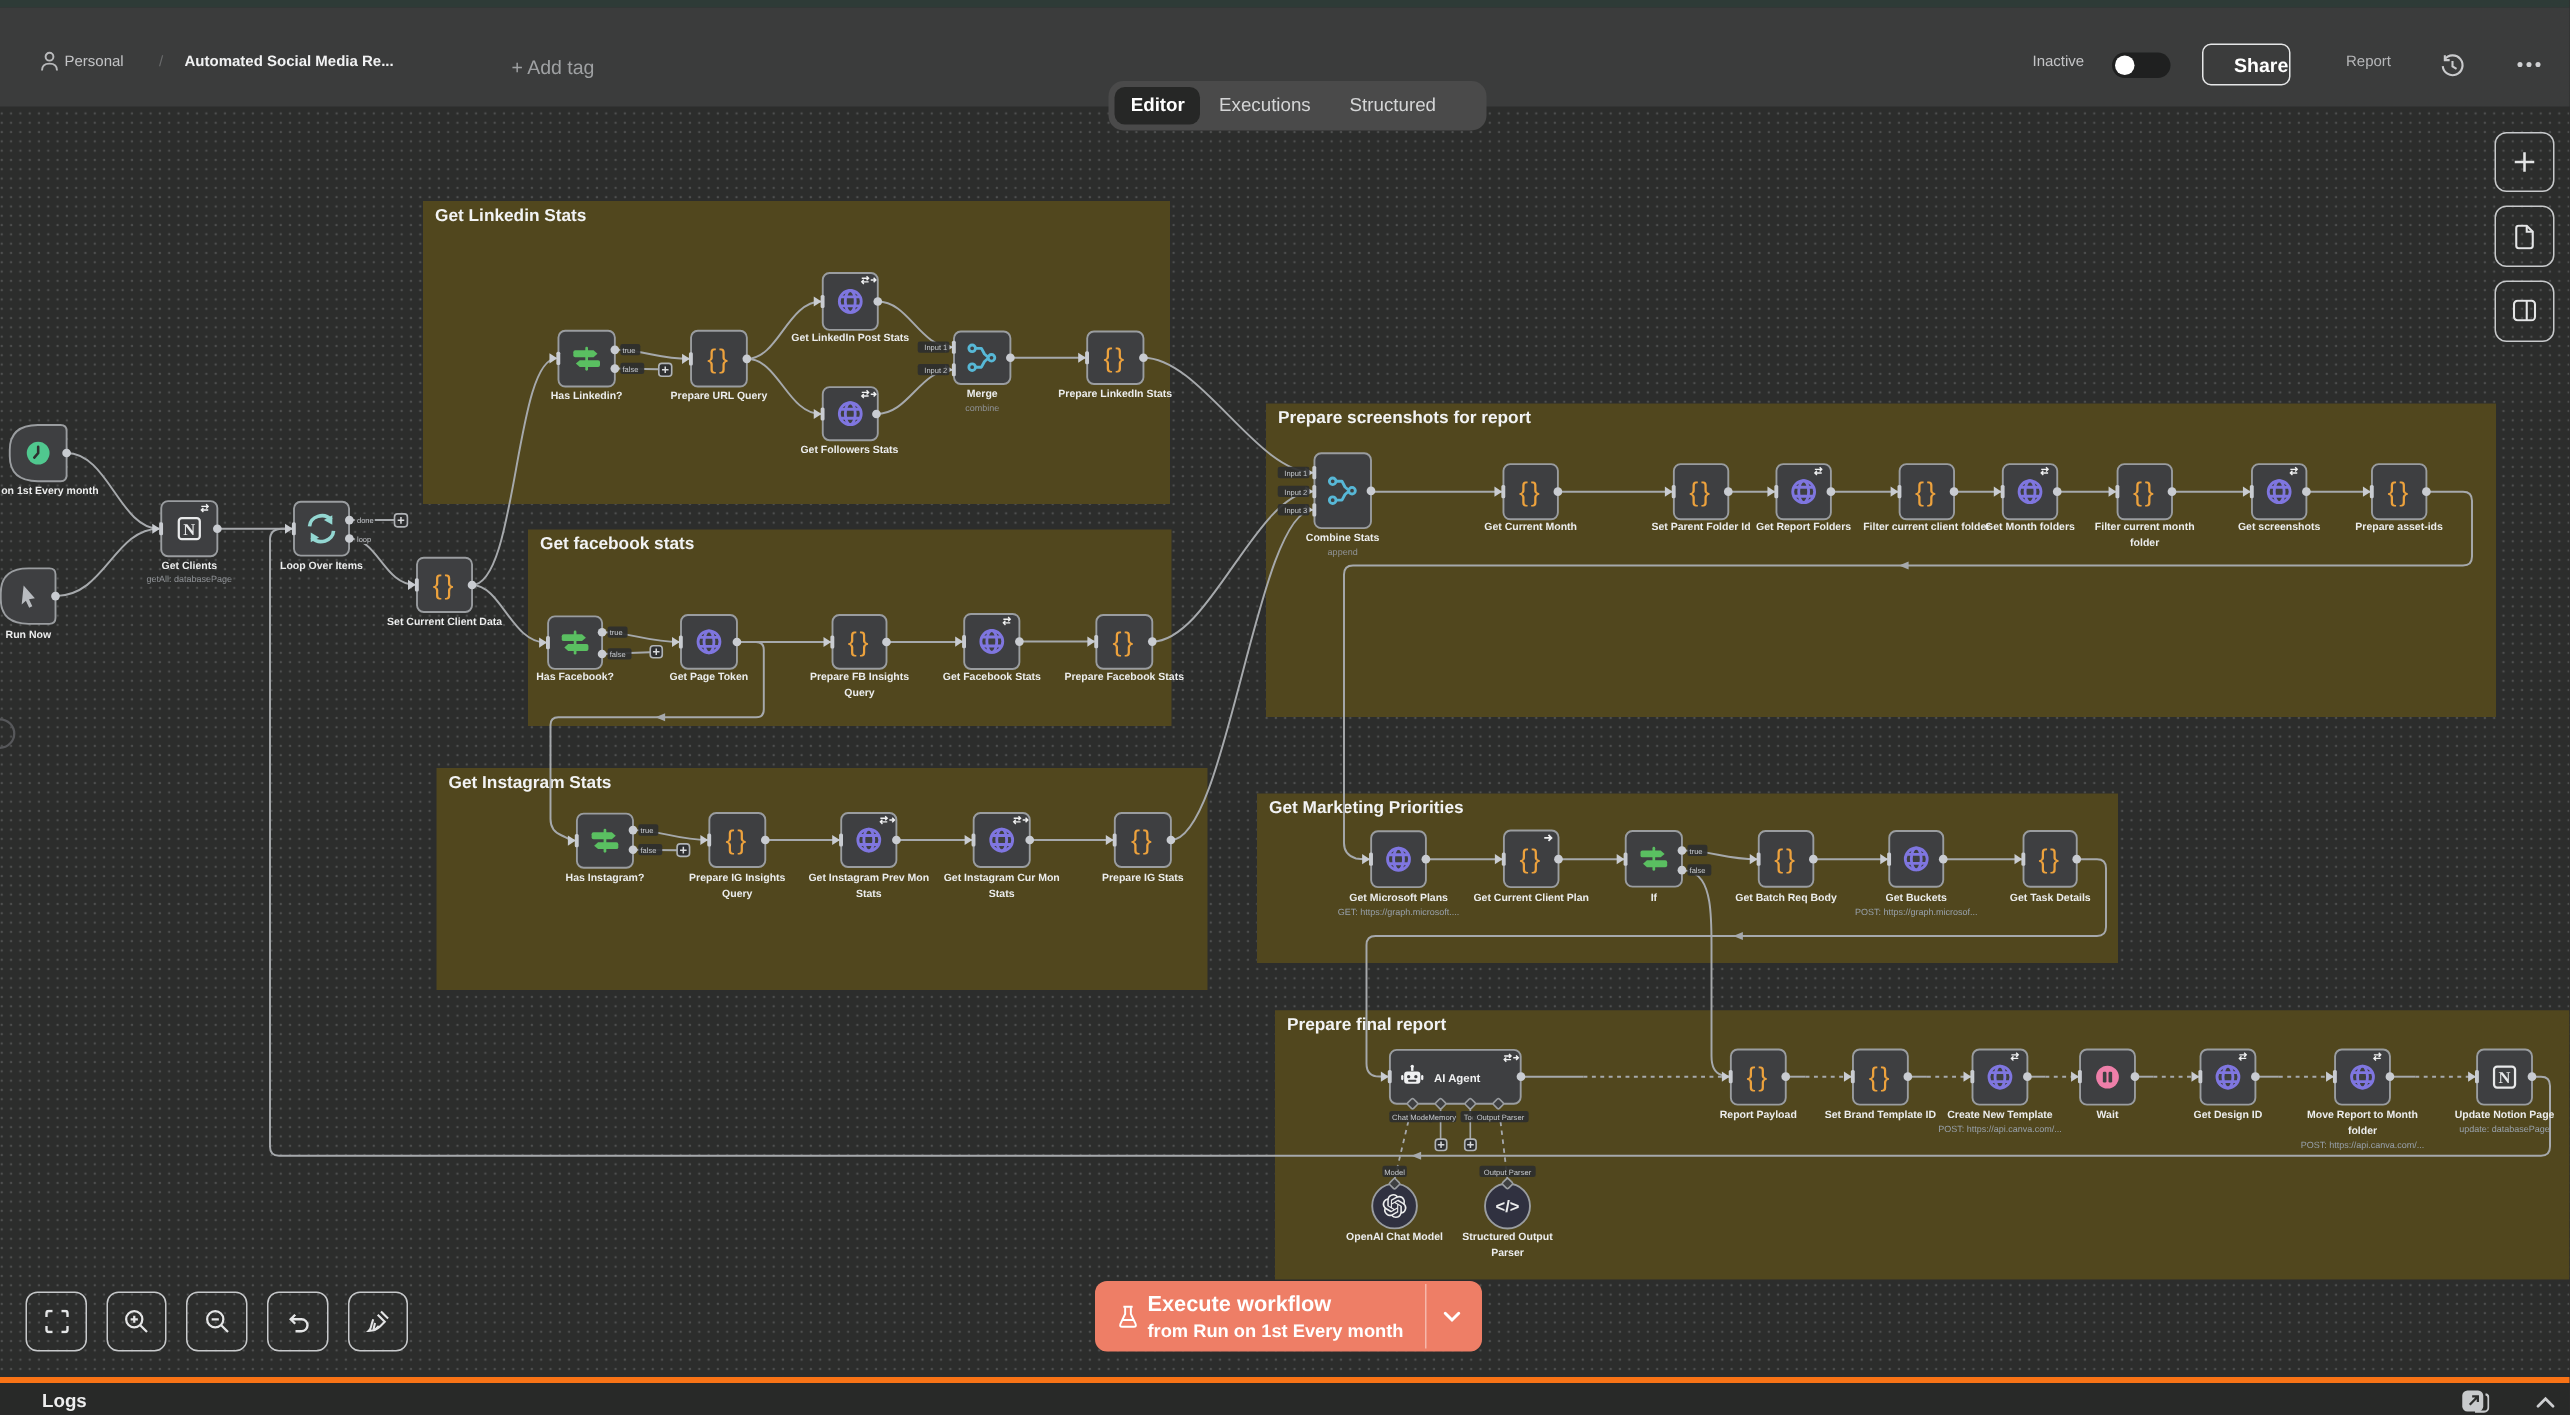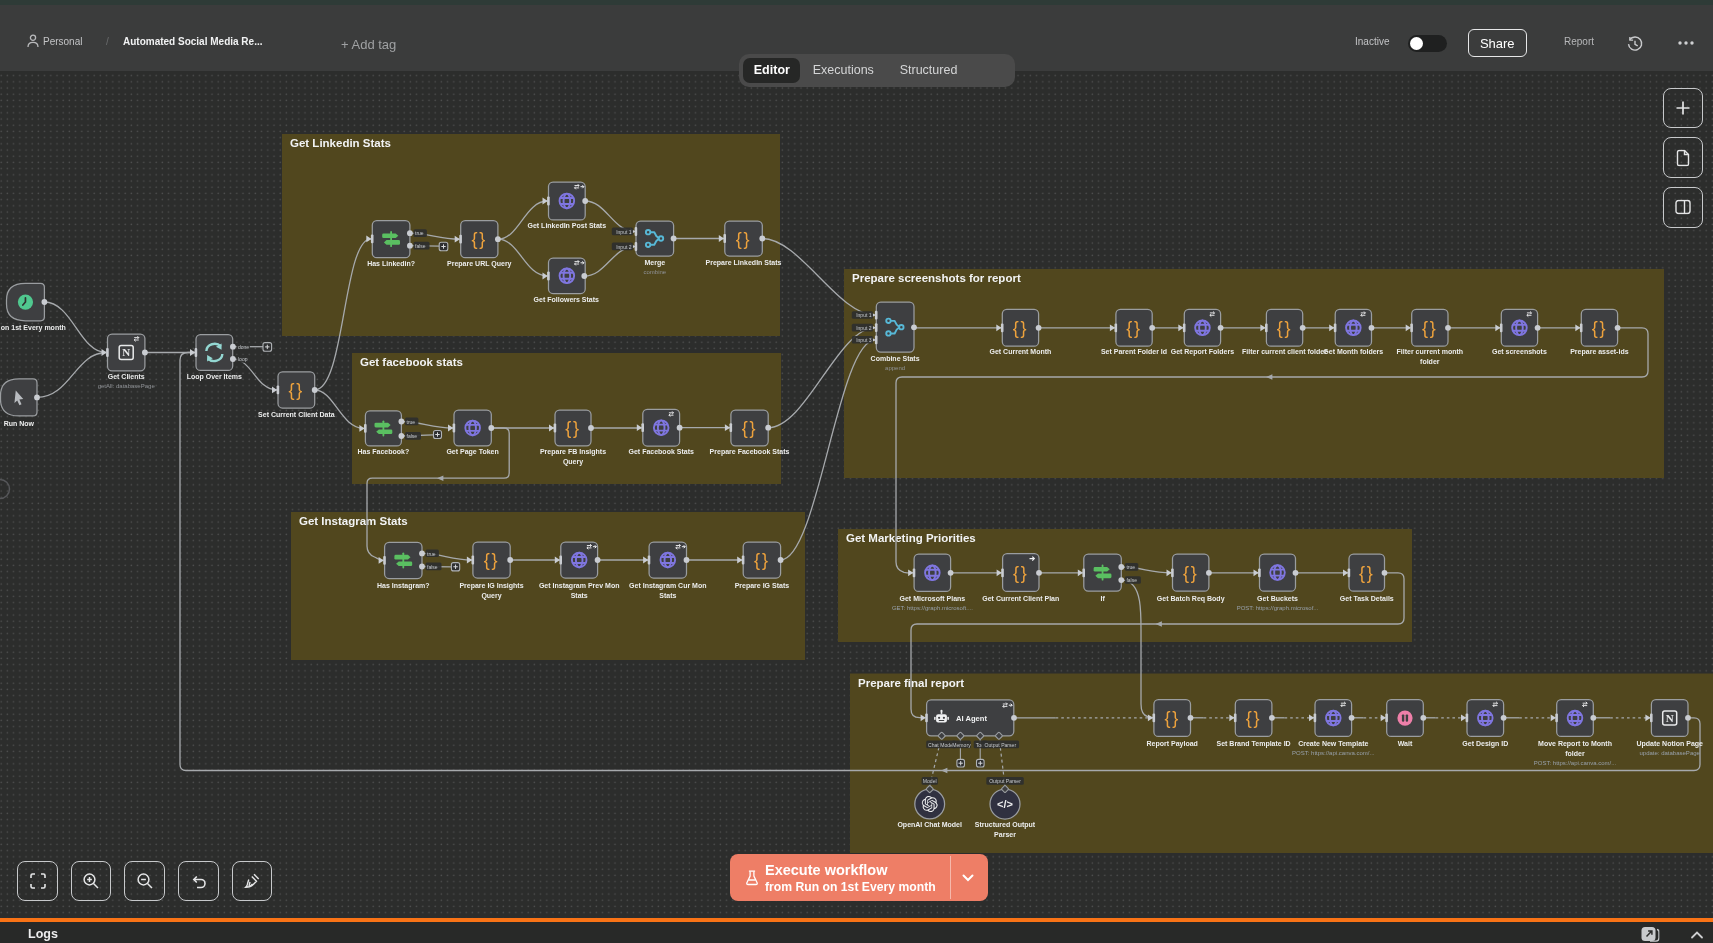--- a/index.html
+++ b/index.html
@@ -1,21 +1,21 @@
 <!DOCTYPE html>
 <html><head><meta charset="utf-8"><style>
 *{margin:0;padding:0;box-sizing:border-box;}
 html,body{width:1713px;height:943px;overflow:hidden;background:#2c2d2c;
  font-family:"Liberation Sans",sans-serif;}
 #canvas{position:absolute;left:0;top:0;width:1713px;height:943px;}
 
 #topstrip{position:absolute;left:0;top:0;width:100%;height:5px;background:#2e3b37;}
 #topbar{position:absolute;left:0;top:5px;width:100%;height:66px;background:#3b3c3c;}
 .crumb{position:absolute;top:31px;font-size:10px;color:#c3c4c6;}
-#tabs{position:absolute;left:738.7px;top:53.7px;width:276px;height:33px;
+#tabs{position:absolute;left:738.7px;top:53.7px;width:252px;height:33px;
  background:#4a4a4a;border-radius:10px;padding-left:40px;}
 #tab-editor{position:absolute;left:4.5px;top:4.5px;width:57.3px;height:24.5px;
  background:#262726;border-radius:7px;color:#fff;font-weight:bold;font-size:12.5px;
  text-align:center;line-height:24.5px;}
 .tabtxt{position:absolute;top:0;height:33px;line-height:33px;font-size:12.5px;color:#d4d5d6;}
 .sqbtn{position:absolute;width:40.3px;height:40.5px;border:1.4px solid #c7c9cb;border-radius:8px;}
 #exec{position:absolute;left:730px;top:854.3px;width:258px;height:47.1px;background:#ee7e66;
  border-radius:8px;color:#fff;}
 #logs{position:absolute;left:0;top:917.5px;width:100%;height:25.5px;background:#282928;
  border-top:4px solid #f97316;}
@@ -625,21 +625,21 @@
       </svg>
     </div>
   <span class="crumb" style="left:43px">Personal</span>
   <span class="crumb" style="left:106px;color:#6a6b6c">/</span>
   <span class="crumb" style="left:123px;color:#f1f2f3;font-weight:bold">Automated Social Media Re...</span>
   <span class="crumb" style="left:341px;color:#9fa1a3;font-size:13px;top:32px">+ Add tag</span>
   <span class="crumb" style="left:1355px">Inactive</span>
   <div style="position:absolute;left:1407.7px;top:30.3px;width:39px;height:16.5px;background:#1f2020;border-radius:9px">
     <div style="position:absolute;left:2px;top:1.7px;width:13px;height:13px;border-radius:50%;background:#fff"></div>
   </div>
-  <div style="position:absolute;left:1468px;top:23.5px;width:58.5px;height:28.8px;border:1.3px solid #e6e7e8;border-radius:6px;color:#fff;font-weight:normal;font-size:13px;text-align:center;line-height:27px">Share</div>
+  <div style="position:absolute;left:1468px;top:23.5px;width:58.5px;height:28.8px;border:1.3px solid #e6e7e8;border-radius:6px;color:#fff;font-weight:bold;font-size:13px;text-align:right;line-height:27px">Share</div>
   <span class="crumb" style="left:1564px;color:#b6b7b9">Report</span>
   <div style="position:absolute;left:1626px;top:30px;width:17px;height:17px">
       <svg width="17" height="17" viewBox="0 0 17 17" style="position:absolute;left:50%;top:50%;transform:translate(-50%,-50%)">
         <g stroke="#c9cacc" stroke-width="1.4" fill="none">
           <path d="M3.2,4.2 A6.6,6.6 0 1 1 2,8.6"></path>
           <path d="M3.4,1.4 V4.6 H6.6"></path>
           <path d="M8.5,5.2 V8.8 L11.2,10.4"></path>
         </g>
       </svg>
     </div>

